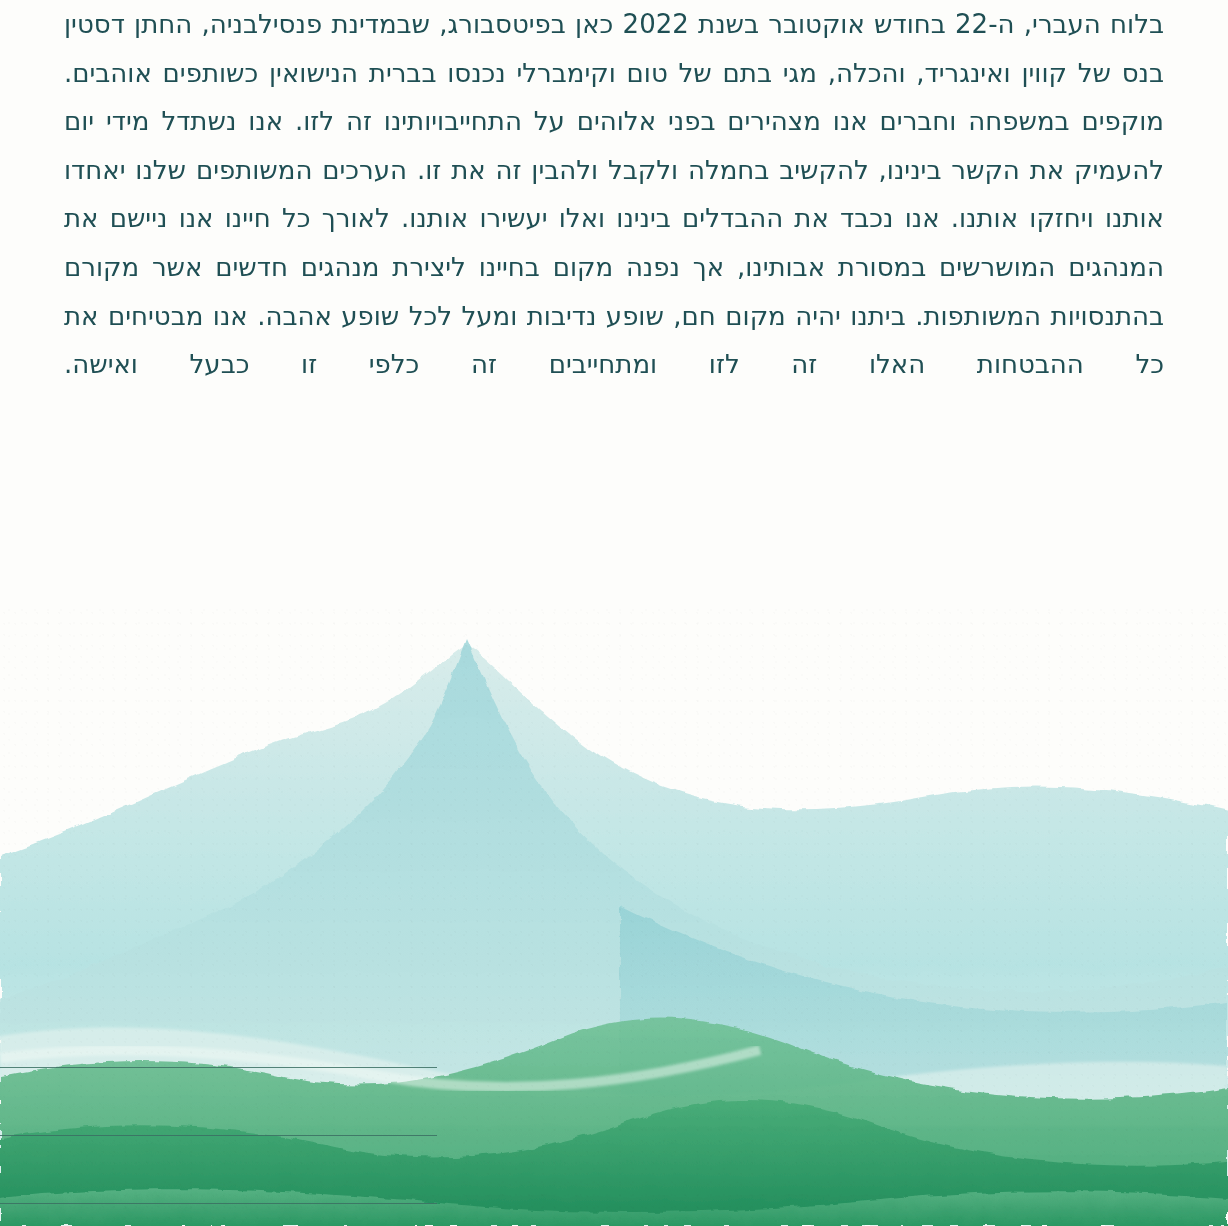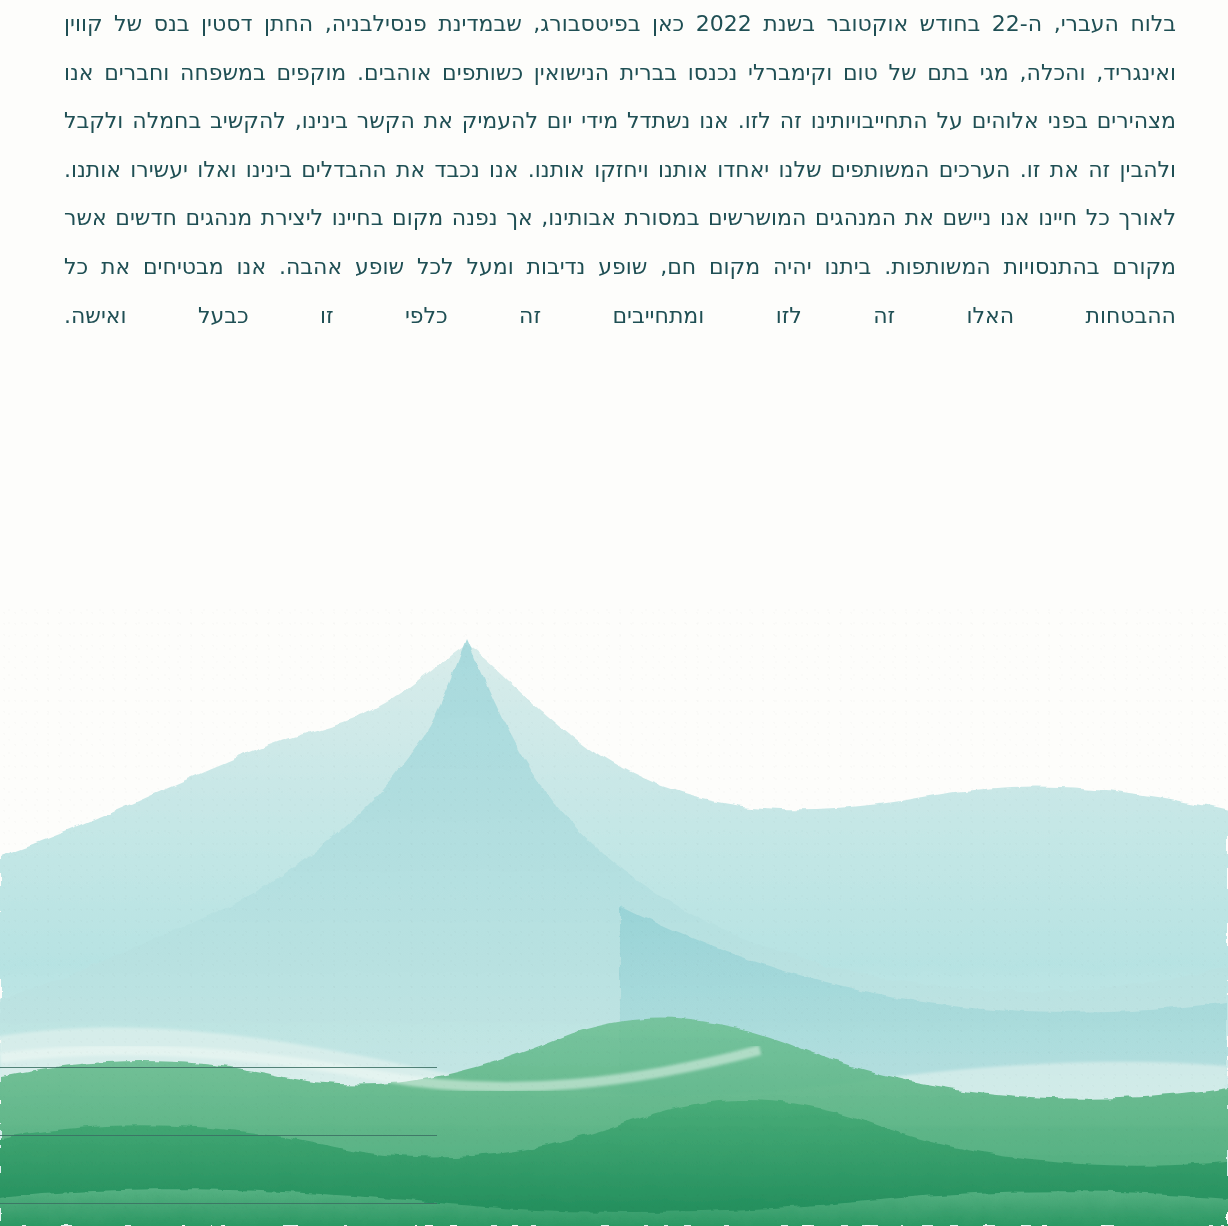--- a/index.html
+++ b/index.html
@@ -39,25 +39,25 @@
       radial-gradient(circle at 40% 60%, rgba(0,0,0,0.04) 0 1px, transparent 1px),
       radial-gradient(circle at 70% 30%, rgba(0,0,0,0.03) 0 1px, transparent 1px),
       radial-gradient(circle at 85% 80%, rgba(255,255,255,0.4) 0 1px, transparent 1px);
     background-size: 7px 7px, 11px 11px, 13px 13px, 9px 9px;
   }
 
   
   .ketubah-text {
     position: absolute;
     top: 0px;
-    right: 52px;
+    right: 64px;
     left: 64px;
     z-index: 3;
     color: #1f4f54;
-    font-size: 22px;
+    font-size: 26px;
     line-height: 48.6px;
     text-align: justify;
     text-align-last: justify;
     letter-spacing: 0px;
     word-spacing: 1px;
   }
 
   
   .sig-lines {
     position: absolute;

